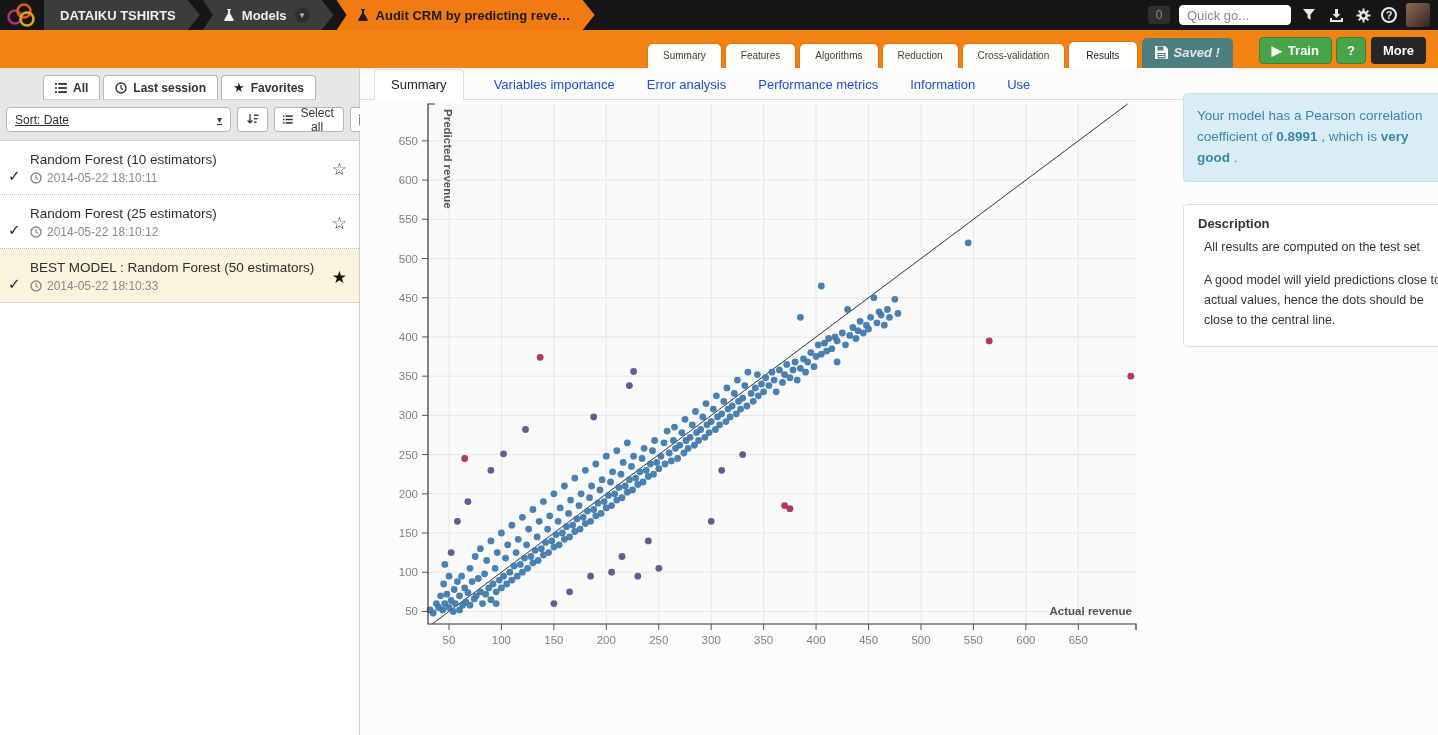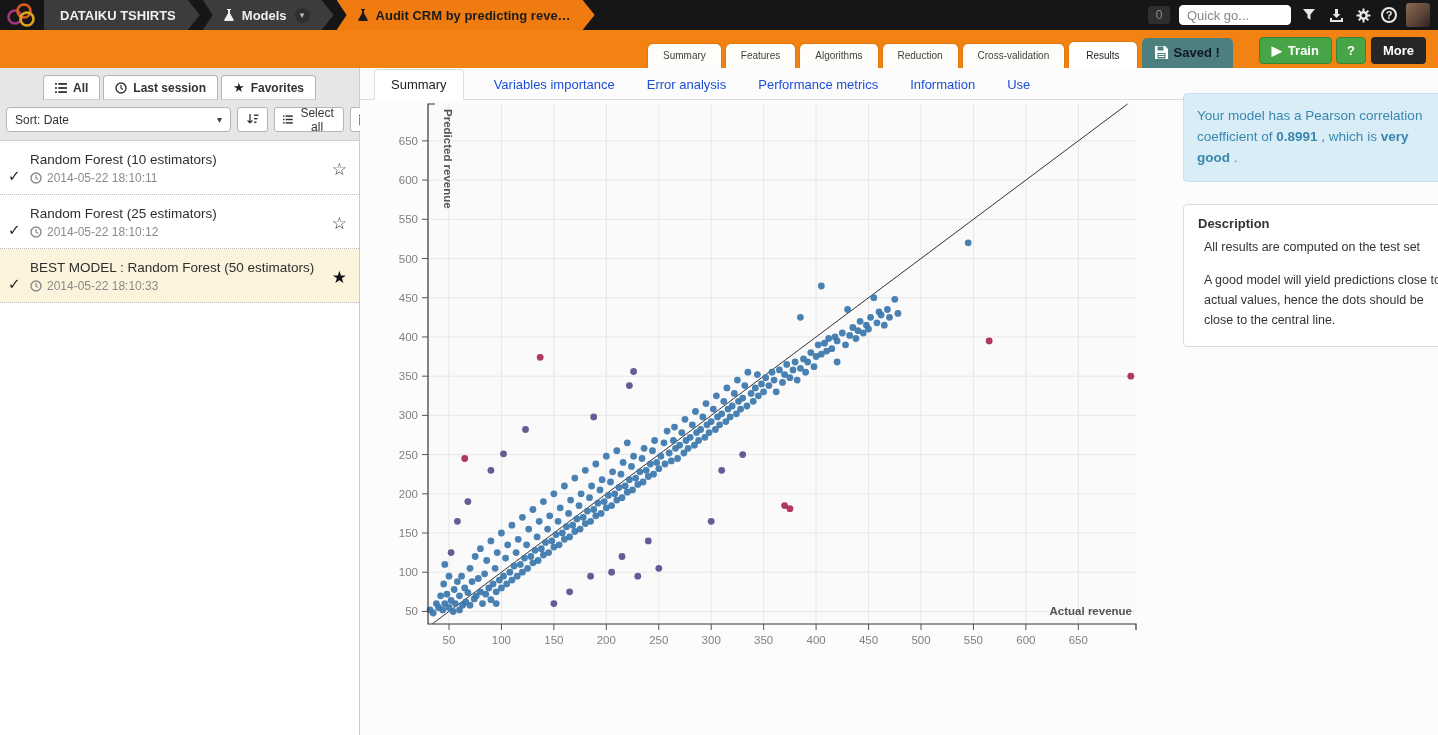--- a/index.html
+++ b/index.html
@@ -27,39 +27,39 @@
   .help-badge { width:16px; height:16px; border-radius:50%; border:2px solid #e8e8e8; color:#e8e8e8;
     font-size:11px; font-weight:bold; display:flex; align-items:center; justify-content:center; }
   .avatar { width:24px; height:24px; border-radius:3px; background:linear-gradient(135deg,#8a6a52 0%,#5d463a 55%,#2e231d 100%); }
 
   
   .orangebar { height:38px; background:#f28212; display:flex; align-items:flex-end; padding-right:6px; }
   .otabs { display:flex; align-items:flex-end; gap:5px; margin-left:648px; }
   .otab { background:#fffdf9; color:#3f3f3f; font-size:10px; padding:6px 15px 7px;
     border-radius:5px 5px 0 0; box-shadow:0 0 2px rgba(0,0,0,.25); cursor:pointer; }
   .otab.active { background:#fff; color:#1f1f1f; padding:8px 17px 7px; }
-  .btn-saved { background:#4e7f7f; color:#0f172a; font-size:13px; font-weight:bold; border:none;
-    border-radius:5px 5px 0 0; padding:7px 13px 8px; margin-left:5px; display:flex; align-items:center; gap:6px; }
+  .btn-saved { background:#4e7f7f; color:#e5e5e5; font-size:13px; font-weight:bold; border:none;
+    border-radius:5px 5px 0 0; padding:7px 13px 8px; margin-left:5px; display:flex; align-items:center; gap:6px;font-style:italic; }
   .btn-train { background:#47a447; color:#fff; font-size:13px; font-weight:bold; border:1px solid #398439;
     border-radius:4px; padding:5px 12px; margin:0 0 4px 26px; display:flex; align-items:center; gap:6px; }
   .btn-help { background:#47a447; color:#fff; font-size:13px; font-weight:bold; border:1px solid #398439;
     border-radius:4px; padding:5px 10px; margin:0 0 4px 4px; }
   .btn-more { background:#262626; color:#fff; font-size:13px; font-weight:bold; border:none;
     border-radius:4px; padding:6px 12px; margin:0 0 4px 5px; display:flex; align-items:center; gap:7px; }
 
   
   .content { display:flex; height:667px; }
   .sidebar { width:360px; border-right:1px solid #ccc; background:#fff; }
   .sb-head { background:#e6e6e6; border-bottom:1px solid #cfcfcf; padding:7px 6px 8px; }
   .sb-tabs { display:flex; justify-content:center; gap:3px; margin-bottom:7px;font-weight:bold; }
   .sb-tab { background:#fff; border:1px solid #b5b5b5; border-radius:4px 4px 0 0; border-bottom-color:#cfcfcf;
     font-size:12px; color:#333; padding:4px 11px; display:flex; align-items:center; gap:6px; cursor:pointer; }
   .sb-sortrow { display:flex; align-items:center; gap:6px; }
   .sb-select { flex:0 0 225px; height:25px; background:#fff; border:1px solid #b5b5b5; border-radius:4px;
-    font-size:12px; color:#333; display:flex; align-items:center; padding:0 8px; justify-content:space-between; }
+    font-size:12px; color:#333; display:flex; align-items:center; padding:0 8px; justify-content:space-between;text-decoration:underline; }
   .sb-btn { height:25px; background:#fff; border:1px solid #b5b5b5; border-radius:3px; font-size:12px;
     color:#333; display:flex; align-items:center; gap:6px; padding:0 8px; cursor:pointer; }
   .model-item { position:relative; padding:11px 36px 9px 30px; border-bottom:1px dotted #bbb; cursor:pointer; }
   .model-item.selected { background:#fcf3dc; }
   .mi-check { position:absolute; left:8px; top:26px; font-size:15px; font-weight:bold; color:#222; }
   .mi-title { font-size:13.5px; color:#2e2e2e; margin-bottom:4px; }
   .mi-date { font-size:12px; color:#8a8a8a; display:flex; align-items:center; gap:5px; }
   .mi-star { position:absolute; right:12px; top:18px; font-size:17px; color:#333; cursor:pointer; }
   .mi-star.filled { color:#111; }
 

